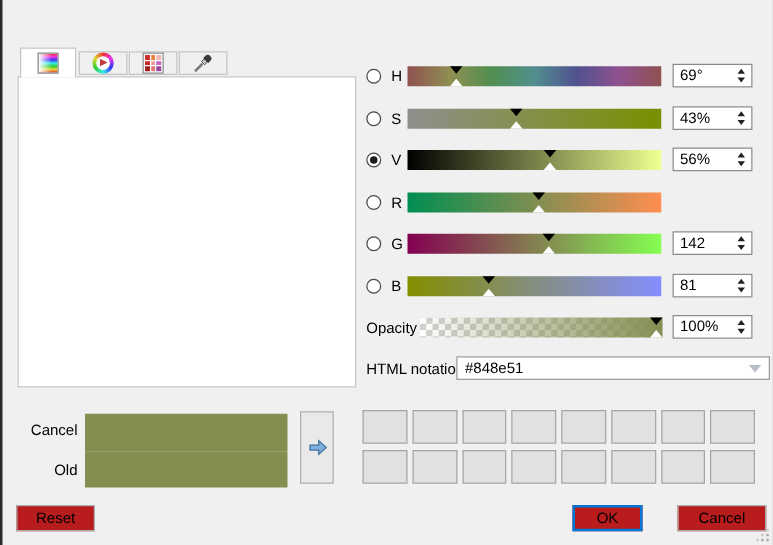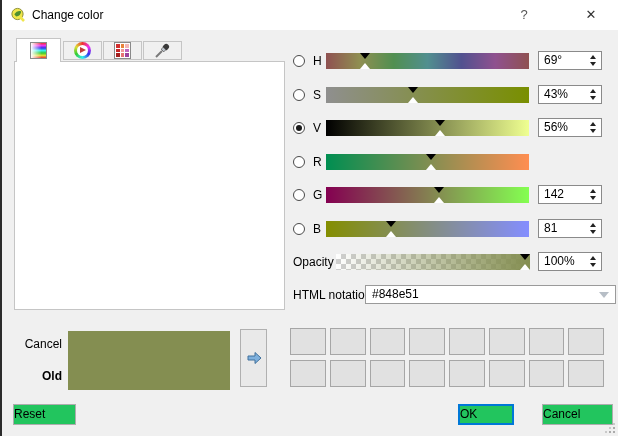--- a/index.html
+++ b/index.html
@@ -73,44 +73,32 @@
   
   .cmp-label{position:absolute;left:0;width:60px;text-align:right;}
   .cmp-swatch{position:absolute;left:66px;top:331px;width:162px;height:59px;}
   .cmp-swatch div{height:50%;}
   .arrow-btn{position:absolute;left:238px;top:329px;width:27px;height:58px;background:#e9e9e9;
              border:1px solid #b0b0b0;box-sizing:border-box;display:flex;align-items:center;justify-content:center;}
   .grid{position:absolute;left:288px;top:328px;width:314px;display:grid;
         grid-template-columns:repeat(8,1fr);grid-template-rows:27px 27px;gap:5px 4px;}
   .cell{border:1px solid #a6a6a6;box-sizing:border-box;}
   
-  .pbtn{position:absolute;background:#22c55e;border:1px solid #adadad;box-sizing:border-box;
-        text-align:left;}
+  .pbtn{position:absolute;background:#b91c1c;border:1px solid #adadad;box-sizing:border-box;
+        text-align:center;}
   .btn-reset{left:11px;top:404px;width:63px;height:21px;line-height:19px;}
   .btn-ok{left:456px;top:404px;width:56px;height:21px;line-height:17px;border:2px solid #0078d7;}
   .btn-cancel{left:540px;top:404px;width:71px;height:21px;line-height:19px;}
   .grip{position:absolute;right:2px;bottom:2px;width:11px;height:11px;}
 </style>
 </head>
 <body>
 
 <div class="dialog">
 
-  <div class="titlebar">
-    <span class="appicon">
-      <svg width="16" height="16" viewBox="0 0 16 16">
-        <circle cx="7.5" cy="7" r="5.6" fill="#f0e64a" stroke="#8f9136" stroke-width="1"></circle>
-        <path d="M4.3 7.2 Q7.2 2.8 11.2 4.3 Q10.8 9.2 6.2 9.6 Z" fill="#4d8f2f"></path>
-        <line x1="9.8" y1="9.6" x2="14" y2="14" stroke="#f0e64a" stroke-width="2.6"></line>
-      </svg>
-    </span>
-    <span class="title">Change color</span>
-    <span class="tb-btn tb-help">?</span>
-    <span class="tb-btn tb-close">✕</span>
-  </div>
 
   <div class="tab active" style="left:14px;width:45px;">
     <span class="ti ti-box" style="background-image:linear-gradient(to right,#fff,rgba(255,255,255,0) 70%),linear-gradient(to bottom,#e33,#e3e,#33e,#3ee,#3c3,#dd3,#e33);"></span>
   </div>
   <div class="tab" style="left:61px;width:39px;">
     <span class="ti ti-wheel" style="background:conic-gradient(#e33,#e3e,#33e,#3ee,#3c3,#dd3,#e33);">
         <b></b>
         <i></i>
       </span>
   </div>
@@ -245,21 +233,21 @@
 
   <div class="chrow" style="top:284px;">
     <span class="rowlabel">HTML notation</span>
     <div class="htmlfield">
       <span class="htmlval">#848e51</span>
       <span class="dd"></span>
     </div>
   </div>
 
   <span class="cmp-label" style="top:337px;">Cancel</span>
-  <span class="cmp-label" style="top:369px;font-weight:bold;">Old</span>
+  <span class="cmp-label" style="top:369px;">Old</span>
   <div class="cmp-swatch">
     <div style="background: rgb(132, 142, 81);"></div>
     <div style="background: rgb(132, 142, 81);"></div>
   </div>
   <div class="arrow-btn">
     <svg width="18" height="18" viewBox="0 0 18 18">
       <path d="M3 7 h7 V3.5 l6 5.5 -6 5.5 V11 H3 z" fill="#7eb0dd" stroke="#41719c" stroke-width="1"></path>
     </svg>
   </div>
 

